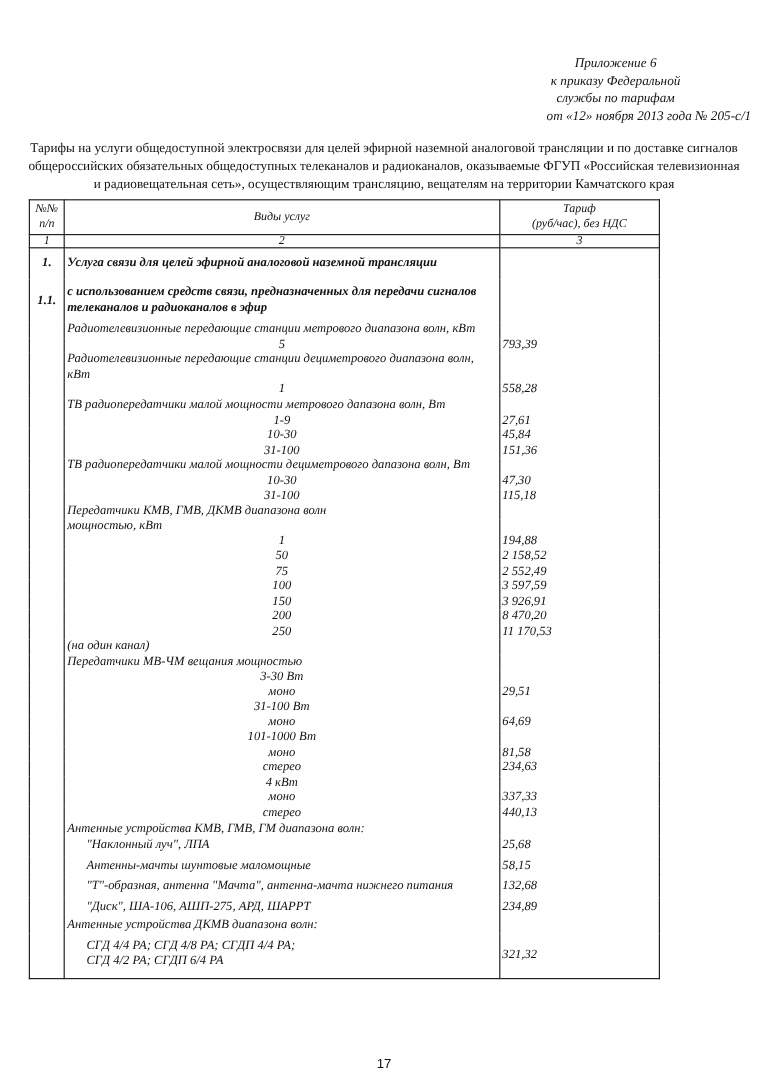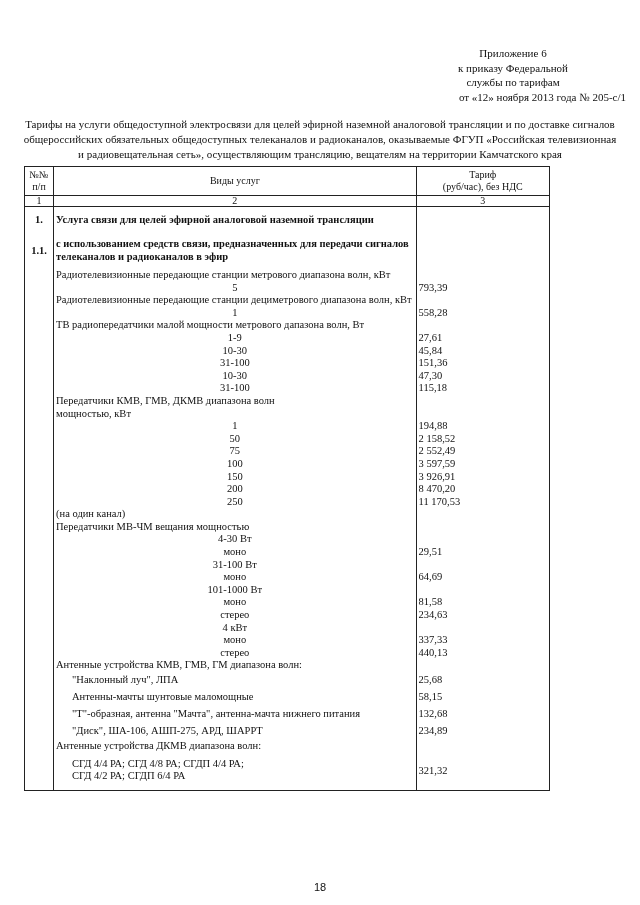--- a/index.html
+++ b/index.html
@@ -1,22 +1,22 @@
 <!DOCTYPE html>
 <html><head>
 <meta charset="utf-8">
 <style>
   html, body { margin:0; padding:0; background:#ffffff; }
   body { width:640px; height:905px; position:relative; overflow:hidden;
          font-family:"Liberation Serif", "DejaVu Serif", serif; color:#111; }
-  .appendix { position:absolute; left:388px; top:46px; width:250px; font-size:11px; line-height:14.5px; }
+  .appendix { position:absolute; left:388px; top:46px; width:250px; font-size:11px; line-height:14.5px;font-style:italic; }
   .appendix div { text-align:center; }
   .appendix .last { text-align:right; padding-right:12px; }
   .title { position:absolute; left:20px; top:117px; width:600px; font-size:11px; line-height:15px; text-align:center; }
-  table.tariffs { position:absolute; left:24px; top:166px; width:526px; border-collapse:collapse; font-size:10.5px; line-height:12.6px; }
+  table.tariffs { position:absolute; left:24px; top:166px; width:526px; border-collapse:collapse; font-size:10.5px; line-height:12.6px;font-style:italic; }
   table.tariffs td { border-left:1px solid #222; border-right:1px solid #222; padding:0 2px; vertical-align:middle; }
   table.tariffs tr.hdr td { border:1px solid #222; text-align:center; }
   table.tariffs tr.hdr.h1 td { height:28px; font-size:10px; line-height:12px; }
   table.tariffs tr.hdr.h2 td { height:10px; font-size:10px; line-height:10px; }
   table.tariffs tr.last td { border-bottom:1.5px solid #222; }
   td.c1 { width:26px; text-align:center; }
   td.c2 { width:404px;margin-top:14px; }
   td.c3 { width:152px; text-align:left; }
   .bold { font-weight:bold; }
   .center { text-align:center; }
@@ -95,20 +95,25 @@
         <td class="c2 center">10-30</td>
         <td class="c3">45,84</td>
       </tr>
       <tr>
         <td class="c1"></td>
         <td class="c2 center">31-100</td>
         <td class="c3">151,36</td>
       </tr>
       <tr>
         <td class="c1"></td>
+        <td class="c2">ТВ радиопередатчики малой мощности дециметрового дапазона волн, Вт</td>
+        <td class="c3"></td>
+      </tr>
+      <tr>
+        <td class="c1"></td>
         <td class="c2 center">10-30</td>
         <td class="c3">47,30</td>
       </tr>
       <tr>
         <td class="c1"></td>
         <td class="c2 center">31-100</td>
         <td class="c3">115,18</td>
       </tr>
       <tr>
         <td class="c1"></td>
@@ -160,21 +165,21 @@
         <td class="c2">(на один канал)</td>
         <td class="c3"></td>
       </tr>
       <tr>
         <td class="c1"></td>
         <td class="c2">Передатчики  МВ-ЧМ вещания мощностью</td>
         <td class="c3"></td>
       </tr>
       <tr>
         <td class="c1"></td>
-        <td class="c2 center">4-30 Вт</td>
+        <td class="c2 center">3-30 Вт</td>
         <td class="c3"></td>
       </tr>
       <tr>
         <td class="c1"></td>
         <td class="c2 center">моно</td>
         <td class="c3">29,51</td>
       </tr>
       <tr>
         <td class="c1"></td>
         <td class="c2 center">31-100 Вт</td>
@@ -249,13 +254,13 @@
         <td class="c1"></td>
         <td class="c2 indent" style="padding-top:5px;padding-bottom:7px;">
           <div>СГД 4/4 РА; СГД 4/8 РА;  СГДП 4/4 РА;</div>
           <div>СГД 4/2 РА;  СГДП 6/4 РА</div>
         </td>
         <td class="c3">321,32</td>
       </tr>
     </tbody>
 </table>
 
-<div class="page-num">18</div>
+<div class="page-num">17</div>
 
 </body></html>

